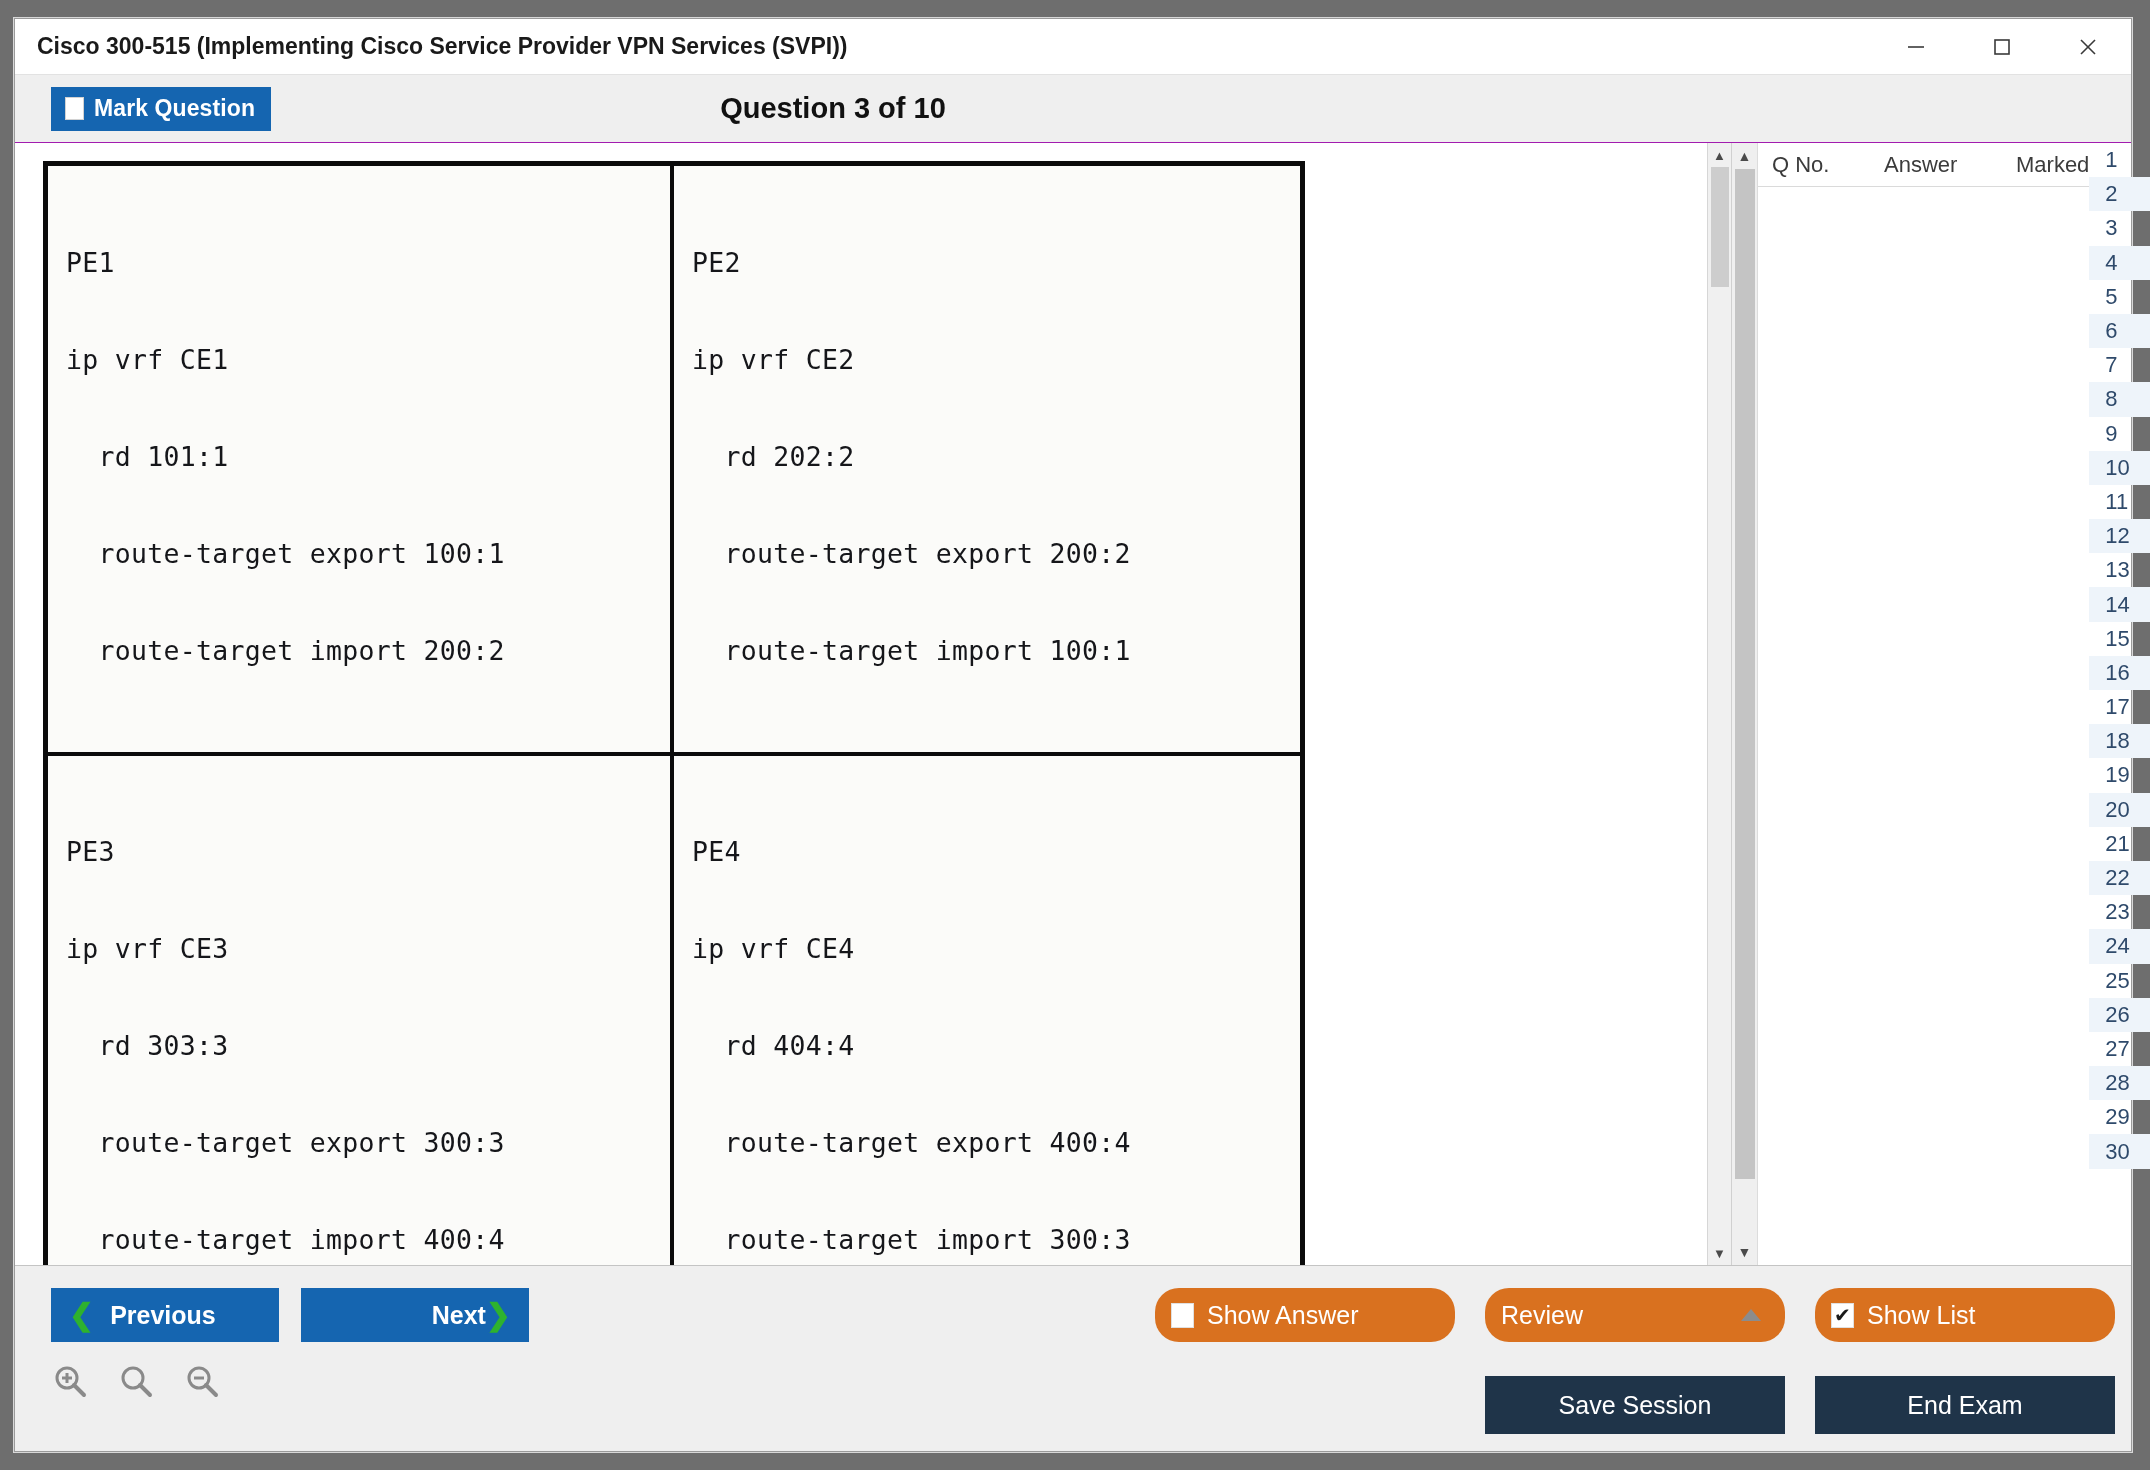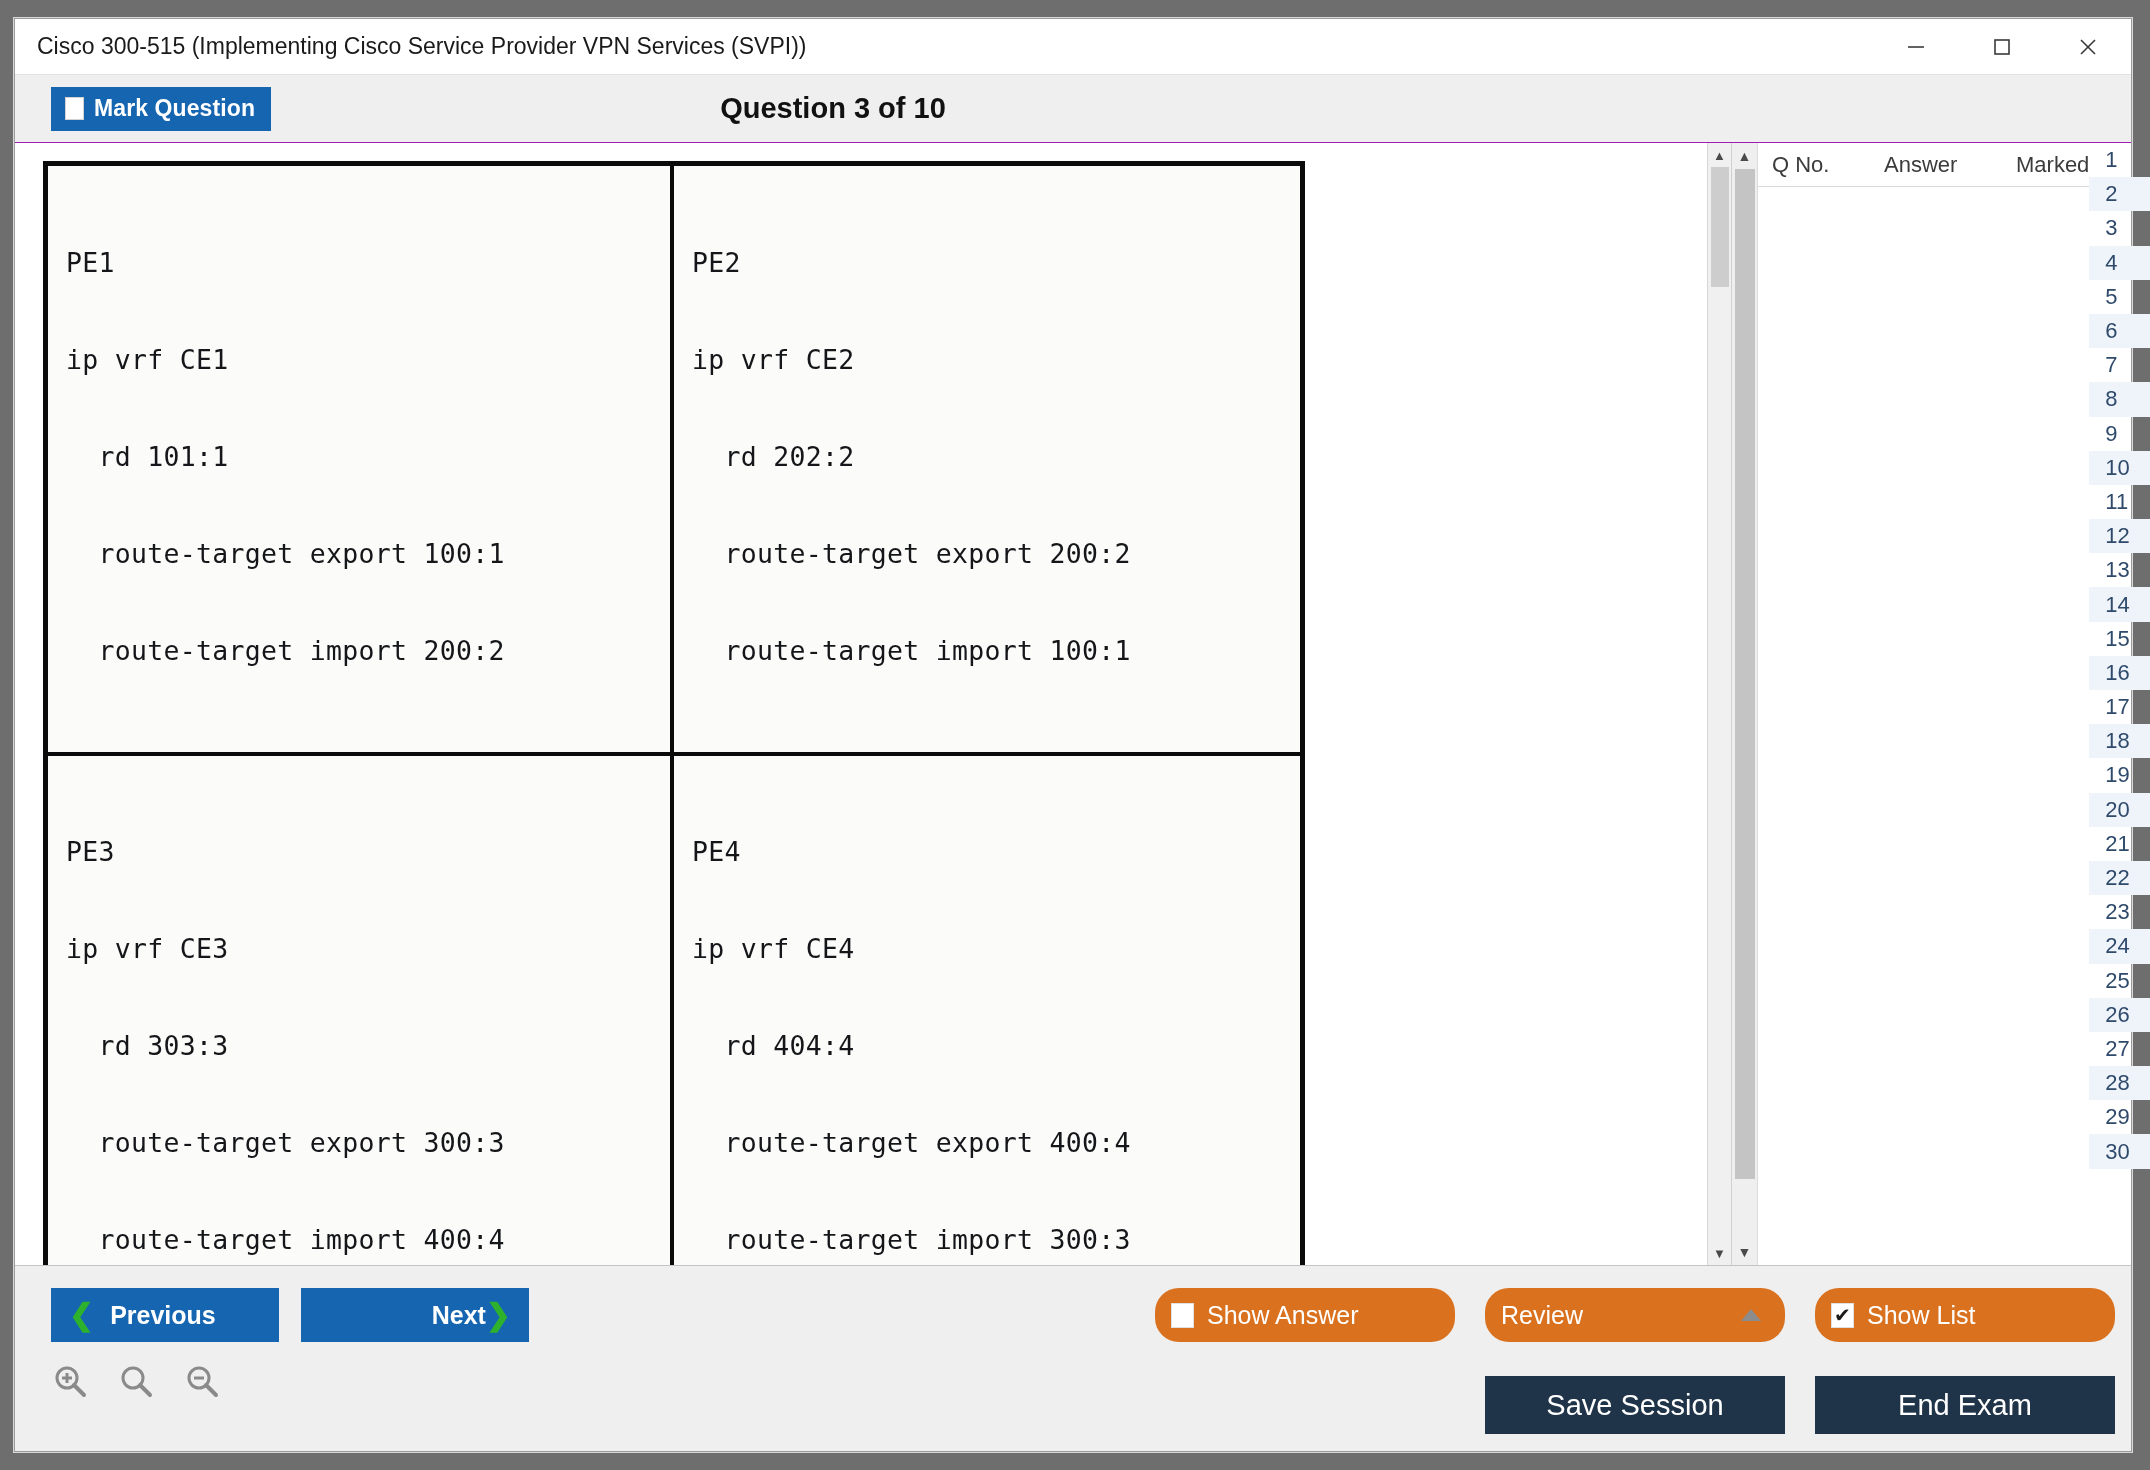--- a/index.html
+++ b/index.html
@@ -19,21 +19,21 @@
     display: flex; flex-direction: column;
   }
   
   .titlebar {
     height: 56px; min-height: 56px;
     background: #ffffff;
     border-bottom: 1px solid #e2e2e2;
     display: flex; align-items: center;
     padding-left: 22px;
   }
-  .title-text { font-size: 23px; color: #1a1a1a; white-space: nowrap; }
+  .title-text { font-size: 23px; color: #1a1a1a; white-space: nowrap; font-weight: bold; }
   .win-btns { margin-left: auto; display: flex; height: 100%; }
   .win-btn {
     width: 86px; height: 100%;
     display: flex; align-items: center; justify-content: center;
     color: #3a3a3a;
   }
   .win-btn svg { display: block; }
   
   .headerbar {
     height: 68px; min-height: 68px;
@@ -224,21 +224,21 @@
   .btn-showlist { left: 1800px; top: 22px; width: 300px; padding-left: 16px; gap: 13px; }
   .chk {
     width: 23px; height: 25px; min-width: 23px;
     background: #fff; border: 1px solid #e0e0e0;
     display: flex; align-items: center; justify-content: center;
     color: #1a1a1a; font-size: 20px; line-height: 1;
   }
   .tri-up { width: 0; height: 0; border-left: 10px solid transparent; border-right: 10px solid transparent; border-bottom: 12px solid #8c8c8c; }
   .btn-dark {
     background: #1f3449; color: #fff;
-    height: 58px; font-size: 29px;
+    height: 58px; font-size: 25px;
     justify-content: center;
   }
   .btn-save { left: 1470px; top: 110px; width: 300px; }
   .btn-end { left: 1800px; top: 110px; width: 300px; }
   .zoom-tools {
     position: absolute; left: 36px; top: 96px;
     display: flex; gap: 26px; align-items: center;
   }
   .zt { cursor: pointer; color: #8a8a8a; display: block; }
 </style>

